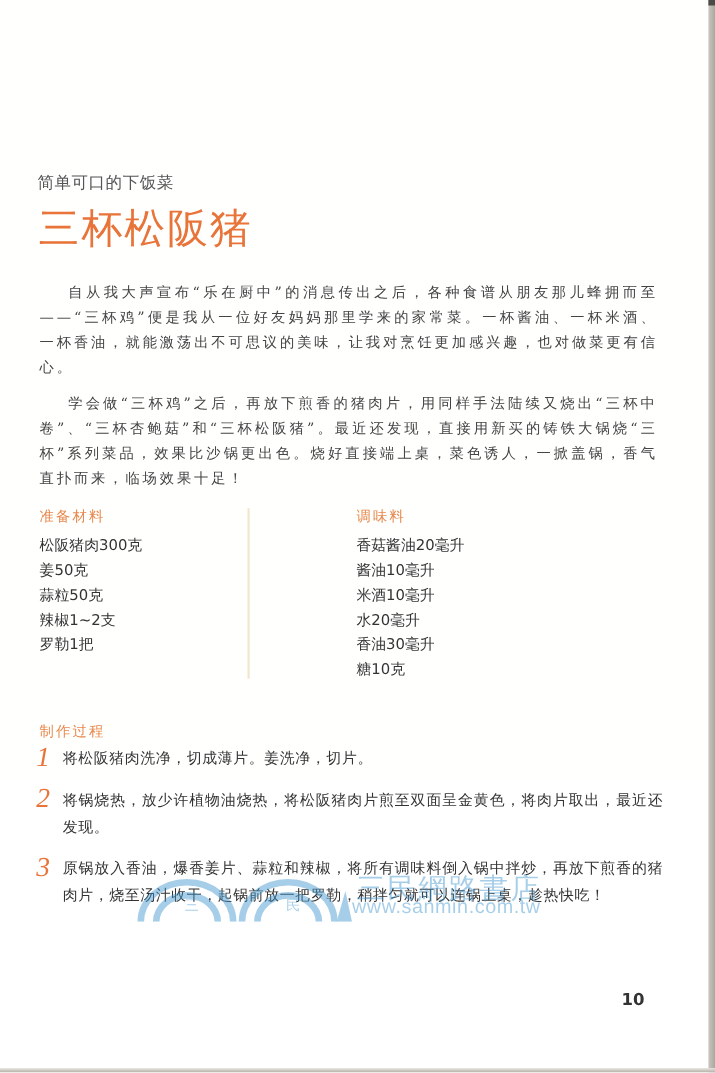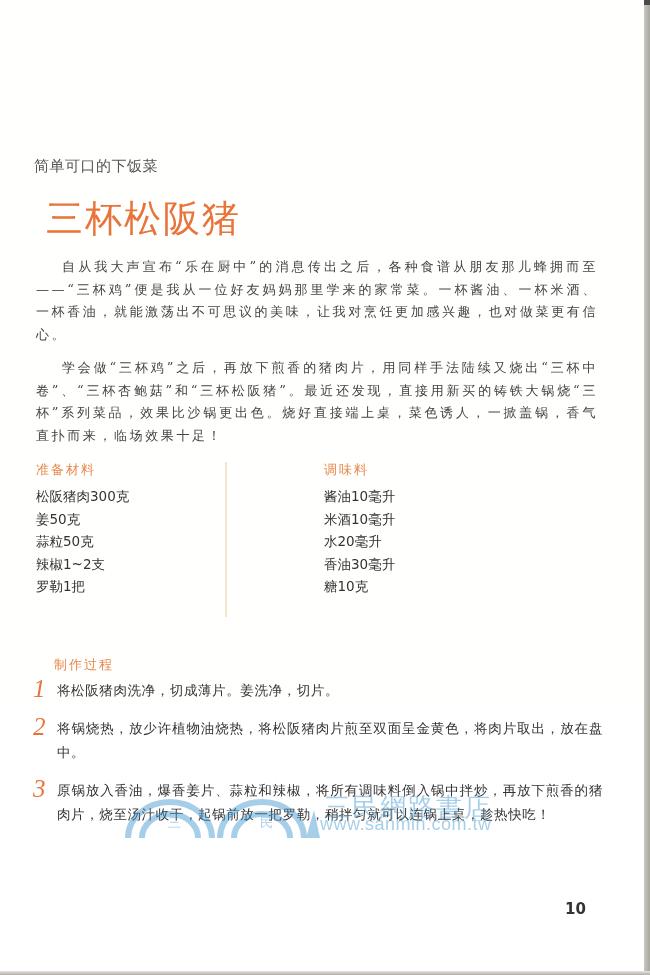--- a/index.html
+++ b/index.html
@@ -108,21 +108,20 @@
     left: 225px;
     top: 462px;
     width: 2px;
     height: 155px;
     background: #f2e6cf;
   }
   .steps-head {
     position: absolute;
     left: 36px;
     top: 656px;
-    margin-left: 18px;
   }
   .steps {
     position: absolute;
     left: 33px;
     top: 678px;
     width: 570px;
     list-style: none;
     margin: 0;
     padding: 0;
   }
@@ -198,21 +197,21 @@
     font-weight: bold;
     color: #333333;
   }
 </style>
 </head>
 <body>
 
 <div class="page">
 
   <div class="subtitle">简单可口的下饭菜</div>
-  <h1 class="title" style="margin:12px;">三杯松阪猪</h1>
+  <h1 class="title" style="margin:1px;">三杯松阪猪</h1>
 
   <div class="intro">
     <p>自从我大声宣布“乐在厨中”的消息传出之后，各种食谱从朋友那儿蜂拥而至——“三杯鸡”便是我从一位好友妈妈那里学来的家常菜。一杯酱油、一杯米酒、一杯香油，就能激荡出不可思议的美味，让我对烹饪更加感兴趣，也对做菜更有信心。</p>
     <p>学会做“三杯鸡”之后，再放下煎香的猪肉片，用同样手法陆续又烧出“三杯中卷”、“三杯杏鲍菇”和“三杯松阪猪”。最近还发现，直接用新买的铸铁大锅烧“三杯”系列菜品，效果比沙锅更出色。烧好直接端上桌，菜色诱人，一掀盖锅，香气直扑而来，临场效果十足！</p>
   </div>
 
   <div class="ing-col left">
     <div class="section-head">准备材料</div>
     <ul class="ing-list">
       <li>松阪猪肉300克</li>
@@ -221,38 +220,39 @@
       <li>辣椒1~2支</li>
       <li>罗勒1把</li>
     </ul>
   </div>
 
   <div class="divider"></div>
 
   <div class="ing-col right">
     <div class="section-head">调味料</div>
     <ul class="ing-list">
+      <li>香菇酱油20毫升</li>
       <li>酱油10毫升</li>
       <li>米酒10毫升</li>
       <li>水20毫升</li>
       <li>香油30毫升</li>
       <li>糖10克</li>
     </ul>
   </div>
 
   <div class="section-head steps-head">制作过程</div>
 
   <ol class="steps">
     <li class="step">
       <span class="step-num">1</span>
       <div class="step-text">将松阪猪肉洗净，切成薄片。姜洗净，切片。</div>
     </li>
     <li class="step">
       <span class="step-num">2</span>
-      <div class="step-text">将锅烧热，放少许植物油烧热，将松阪猪肉片煎至双面呈金黄色，将肉片取出，放在盘中。</div>
+      <div class="step-text">将锅烧热，放少许植物油烧热，将松阪猪肉片煎至双面呈金黄色，将肉片取出，最近还发现。</div>
     </li>
     <li class="step">
       <span class="step-num">3</span>
       <div class="step-text">原锅放入香油，爆香姜片、蒜粒和辣椒，将所有调味料倒入锅中拌炒，再放下煎香的猪肉片，烧至汤汁收干，起锅前放一把罗勒，稍拌匀就可以连锅上桌，趁热快吃！</div>
     </li>
   </ol>
 
   <div class="watermark">
     <svg class="wm-arcs" width="200" height="42" viewBox="0 0 200 42">
       <g fill="none" stroke="#3c95cf" stroke-width="6">

